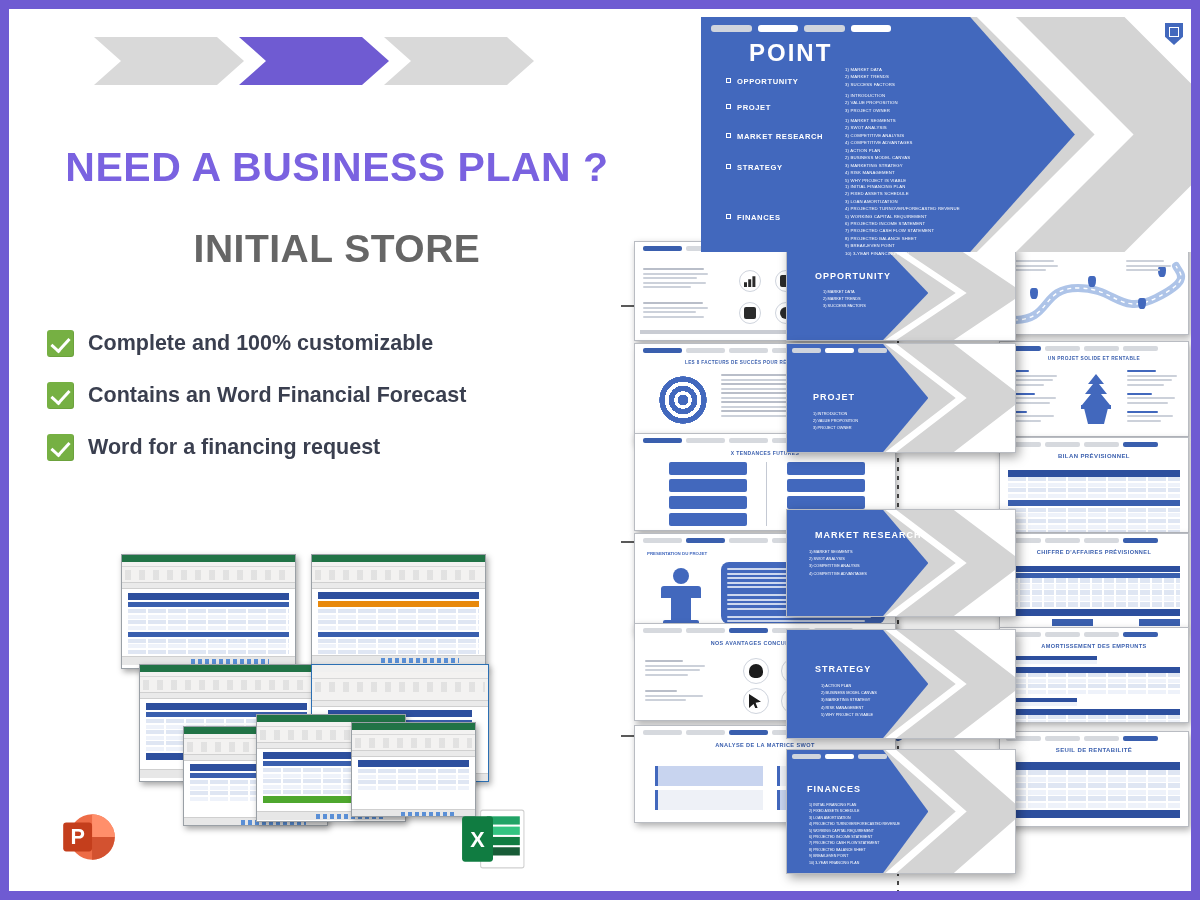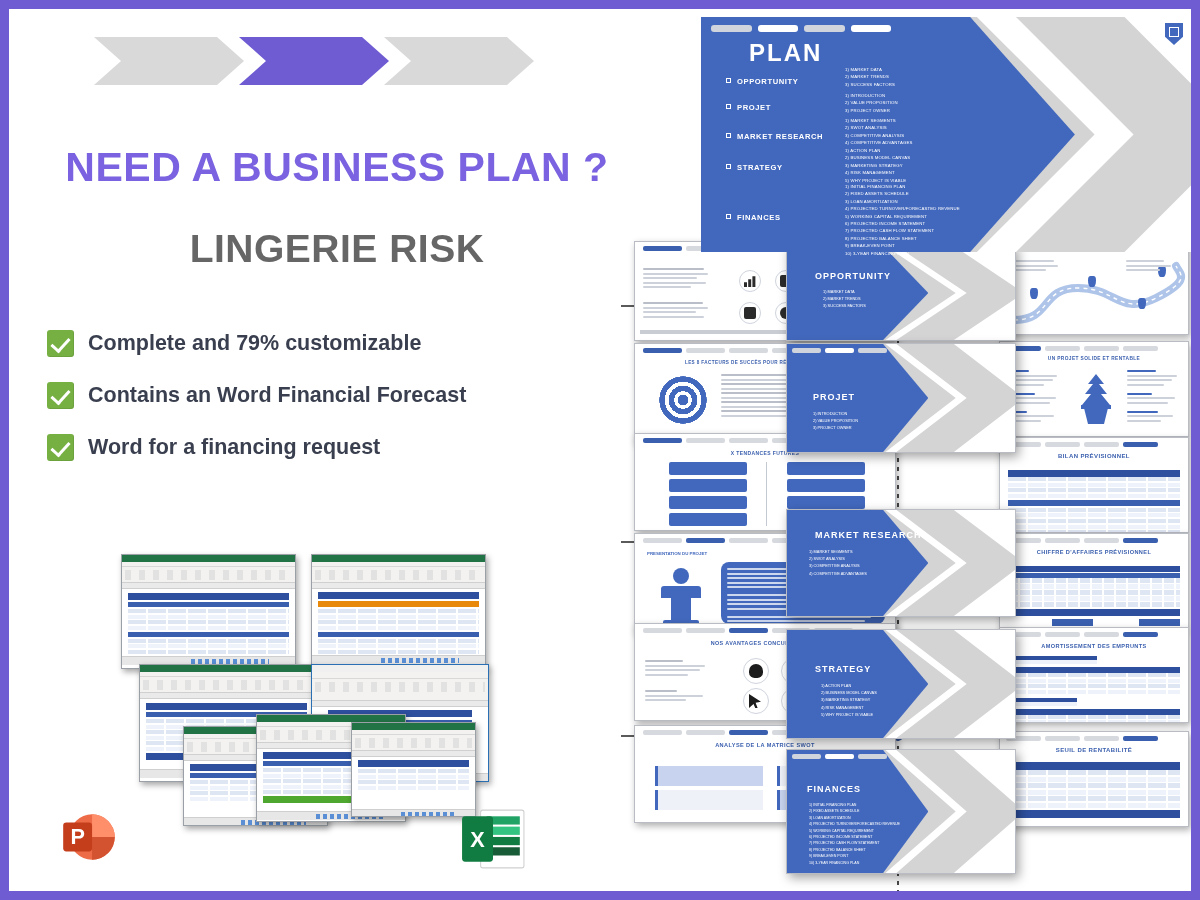--- a/index.html
+++ b/index.html
@@ -185,26 +185,26 @@
 <div id="page-frame"></div>
 <div id="canvas">
 
   <div id="chevron-strip">
     <div class="chev first" style="left:0px;"></div>
     <div class="chev active" style="left:145px;"></div>
     <div class="chev" style="left:290px;"></div>
   </div>
 
   <div id="headline">NEED A BUSINESS PLAN ?</div>
-  <div id="subheadline">LINGERIE RISK</div>
+  <div id="subheadline">INITIAL STORE</div>
 
   <div id="features">
     <div class="feature">
       <span class="check-box"></span>
-      <span class="feature-label">Complete and 79% customizable</span>
+      <span class="feature-label">Complete and 100% customizable</span>
     </div>
     <div class="feature">
       <span class="check-box"></span>
       <span class="feature-label">Contains an Word Financial Forecast</span>
     </div>
     <div class="feature">
       <span class="check-box"></span>
       <span class="feature-label">Word for a financing request</span>
     </div>
   </div>
@@ -833,21 +833,21 @@
         <i style="flex:1; background:#cfd4dd; border-radius:3px;"></i>
         <i style="flex:1; background:#ffffff; border-radius:3px;"></i>
         <i style="flex:1; background:#cfd4dd; border-radius:3px;"></i>
         <i style="flex:1; background:#ffffff; border-radius:3px;"></i>
       </div>
       <div style="position:absolute; right:10px; top:6px; width:18px; height:22px; background:#4268bd;
                   clip-path:polygon(0 0,100% 0,100% 62%,50% 100%,0 62%); z-index:4;">
         <span style="position:absolute; left:4px; top:4px; width:10px; height:10px; border:1.2px solid #fff;"></span>
       </div>
 
-      <div id="plan-title">PLAN</div>
+      <div id="plan-title">POINT</div>
 
       <div class="plan-sec" style="left:25px; top:60px;">
         <span class="cb"></span><span>OPPORTUNITY</span>
       </div>
       <div class="plan-items" style="left:144px; top:49px;">
         <div>1) MARKET DATA</div>
         <div>2) MARKET TRENDS</div>
         <div>3) SUCCESS FACTORS</div>
       </div>
 

